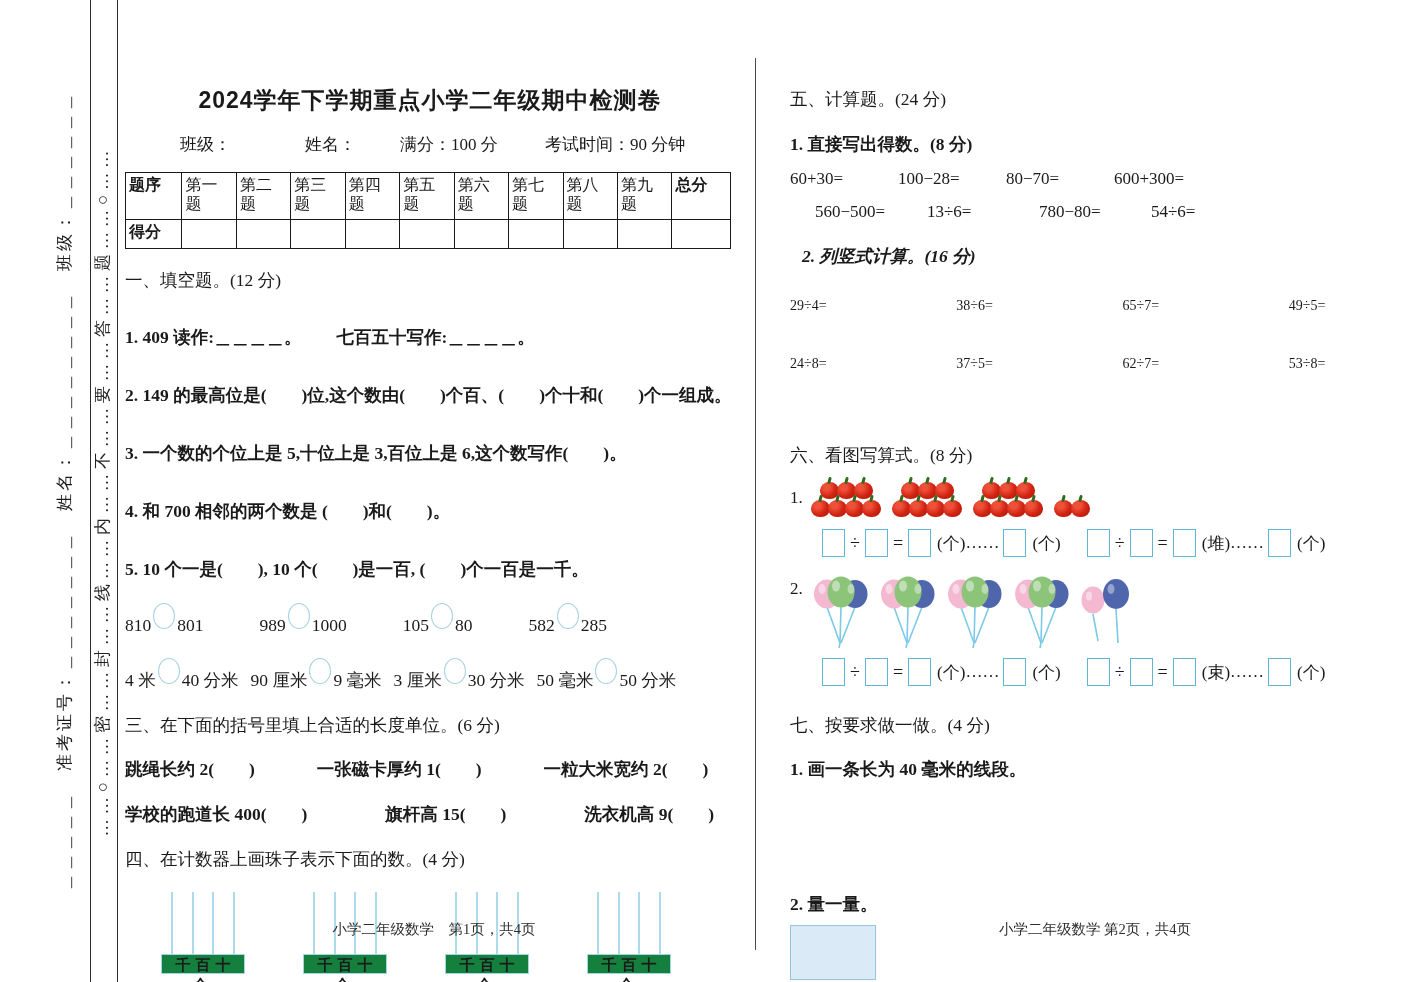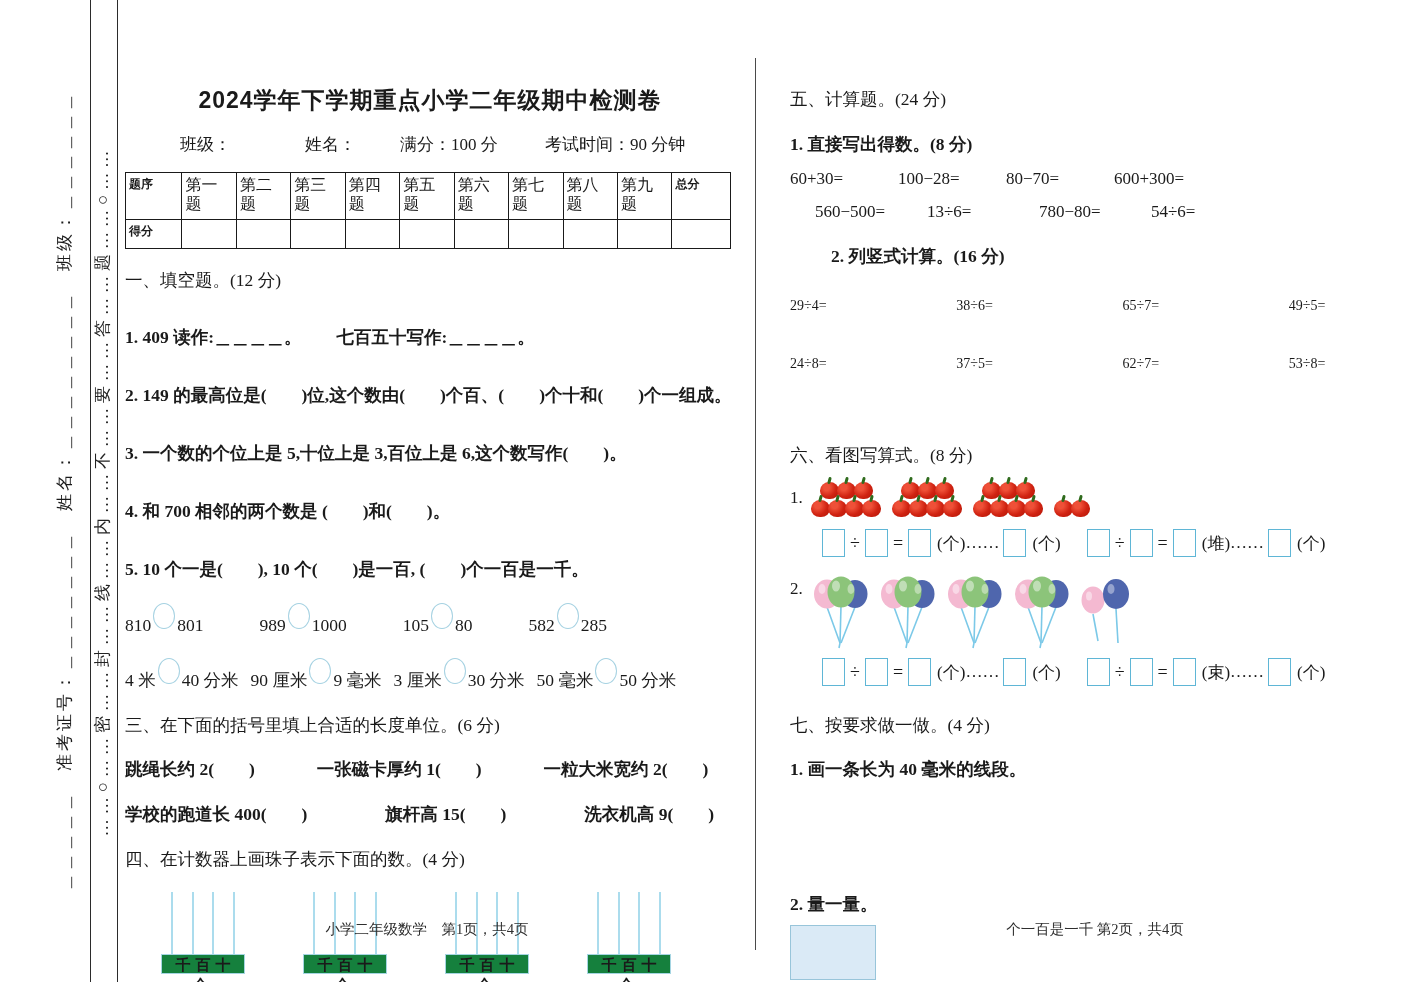--- a/index.html
+++ b/index.html
@@ -38,21 +38,21 @@
   .info-name{width:95px;}
   .info-score{width:145px;}
 
   table.score-table{
     border-collapse:collapse;margin-top:16px;width:606px;table-layout:fixed;font-size:16px;
   }
   table.score-table td,table.score-table th{
     border:1px solid #1a1a1a;padding:2px 3px;vertical-align:top;text-align:left;
     font-weight:normal;word-break:break-all;line-height:19px;
   }
-  table.score-table .b{font-weight:bold;font-family:"Liberation Sans", sans-serif;font-size:12px;}
+  table.score-table .b{font-weight:bold;font-family:"Liberation Sans", sans-serif;font-size:16px;}
   table.score-table .hdr td{height:42px;}
   table.score-table .score-row td, table.score-table .score-row th{height:24px;}
   col.c0{width:56px;} col.cn{width:54px;} col.ct{width:58px;}
 
   .h{margin:0;font-size:17.5px;line-height:22px;}
   .item{margin:0;font-size:17.5px;line-height:23px;font-weight:600;}
   .page1 .h1h{margin-top:20px;}
   .page1 .item{margin-top:35px;}
 
   
@@ -75,27 +75,27 @@
   .rods{display:flex;justify-content:space-between;width:64px;margin:0 auto;height:62px;}
   .rod{width:2px;height:62px;background:#abdced;}
   .counter-label{
     width:84px;height:20px;line-height:20px;background:#15803d;border:1px solid #a5d5e2;
     font-size:15px;font-weight:bold;text-align:center;letter-spacing:5px;text-indent:5px;
     font-family:"Liberation Sans", sans-serif;box-sizing:border-box;
   }
   .counter-num{margin-top:7px;font-size:17px;}
 
   .footer{position:absolute;width:610px;text-align:center;font-size:14.5px;color:#2e2e2e;}
-  .footer.f1{left:122px;top:920px;}
+  .footer.f1{left:129px;top:920px;}
   .footer.f2{left:790px;top:920px;}
 
   
   .page2 .s5h{margin-top:88px;}
   .sub{margin:22px 0 0 0;font-size:17.5px;font-weight:600;}
-  .sub.indent{margin-left:41px;}
+  .sub.indent{margin-left:12px;font-style:italic;}
   .mrow{display:flex;font-size:17px;margin-top:13px;}
   .mrow.m1 span{width:108px;}
   .mrow.m2{padding-left:25px;}
   .mrow.m2 span{width:112px;}
   .vrow{display:flex;font-size:14px;margin-top:30px;gap:47px;}
   .vrow span{width:128px;}
   .vrow.v2{margin-top:42px;margin-bottom:72px;}
   .s6h{margin-top:0;}
 
   .pic-item{display:flex;align-items:flex-start;margin-top:16px;}
@@ -472,15 +472,15 @@
           <span class="abox"></span>
           <span class="unit">(个)</span>
       </span>
     </div>
 
     <p class="h s7h">七、按要求做一做。(4 分)</p>
     <p class="item s7i1">1. 画一条长为 40 毫米的线段。</p>
     <p class="item s7i2">2. 量一量。</p>
     <div class="measure-rect"></div>
   </div>
-  <div class="footer f2">个一百是一千 第2页，共4页</div>
+  <div class="footer f2">小学二年级数学 第2页，共4页</div>
 
 </div>
 
 </body></html>

